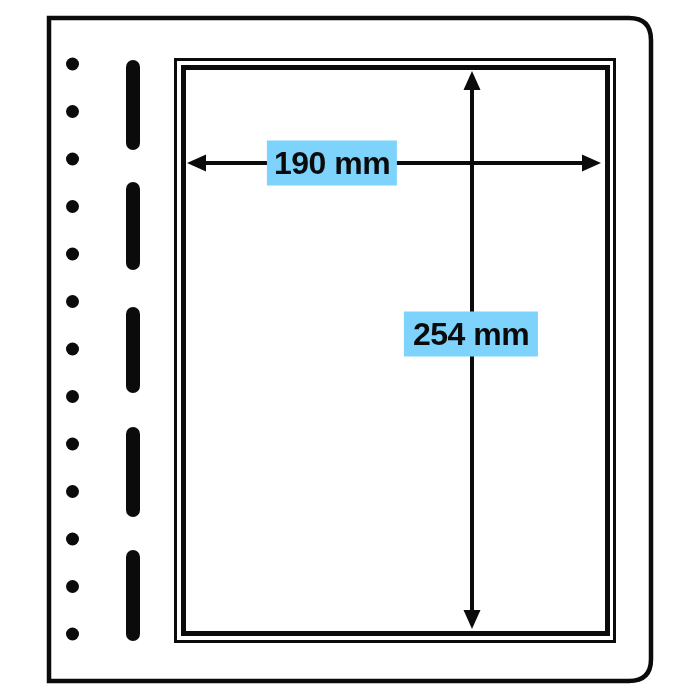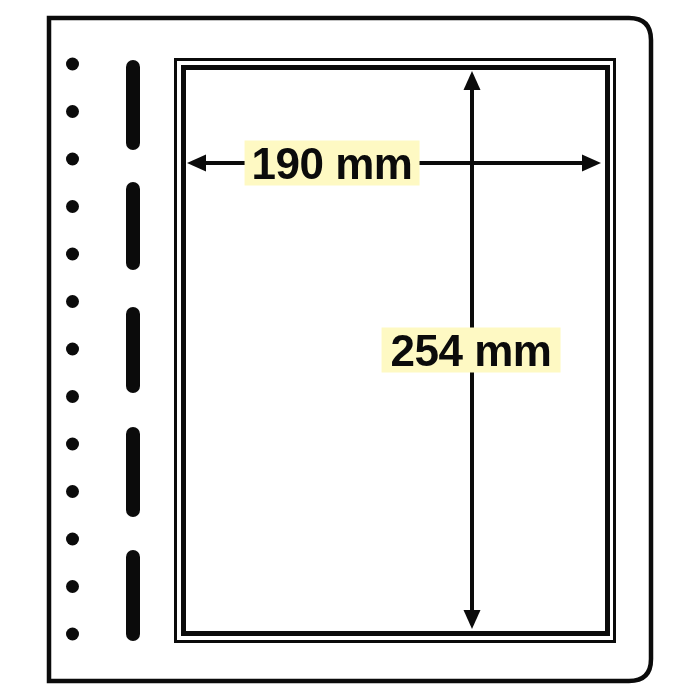--- a/index.html
+++ b/index.html
@@ -19,29 +19,29 @@
   }
   .stage svg {
     position: absolute;
     left: 0;
     top: 0;
   }
   .dim-label {
     position: absolute;
     transform: translate(-50%, -50%);
     font-weight: 700;
-    font-size: 44px;
+    font-size: 32px;
     line-height: 45px;
     letter-spacing: -0.5px;
     color: #0b0b0b;
-    background: #fef9c3;
+    background: #7dd3fc;
     white-space: nowrap;
   }
   .dim-label.width  { left: 332px; top: 163px; padding: 0 7px; }
-  .dim-label.height { left: 471px; top: 350px; padding: 0 9px; }
+  .dim-label.height { left: 471px; top: 334px; padding: 0 9px; }
 </style>
 </head>
 <body>
 
 <div class="stage">
 
   <svg width="700" height="700" viewBox="0 0 700 700">
 
     <path d="M 49 18 H 629 Q 651 18 651 40 V 659 Q 651 681 629 681 H 49 Z" fill="#ffffff" stroke="#0b0b0b" stroke-width="4.5"></path>
 

